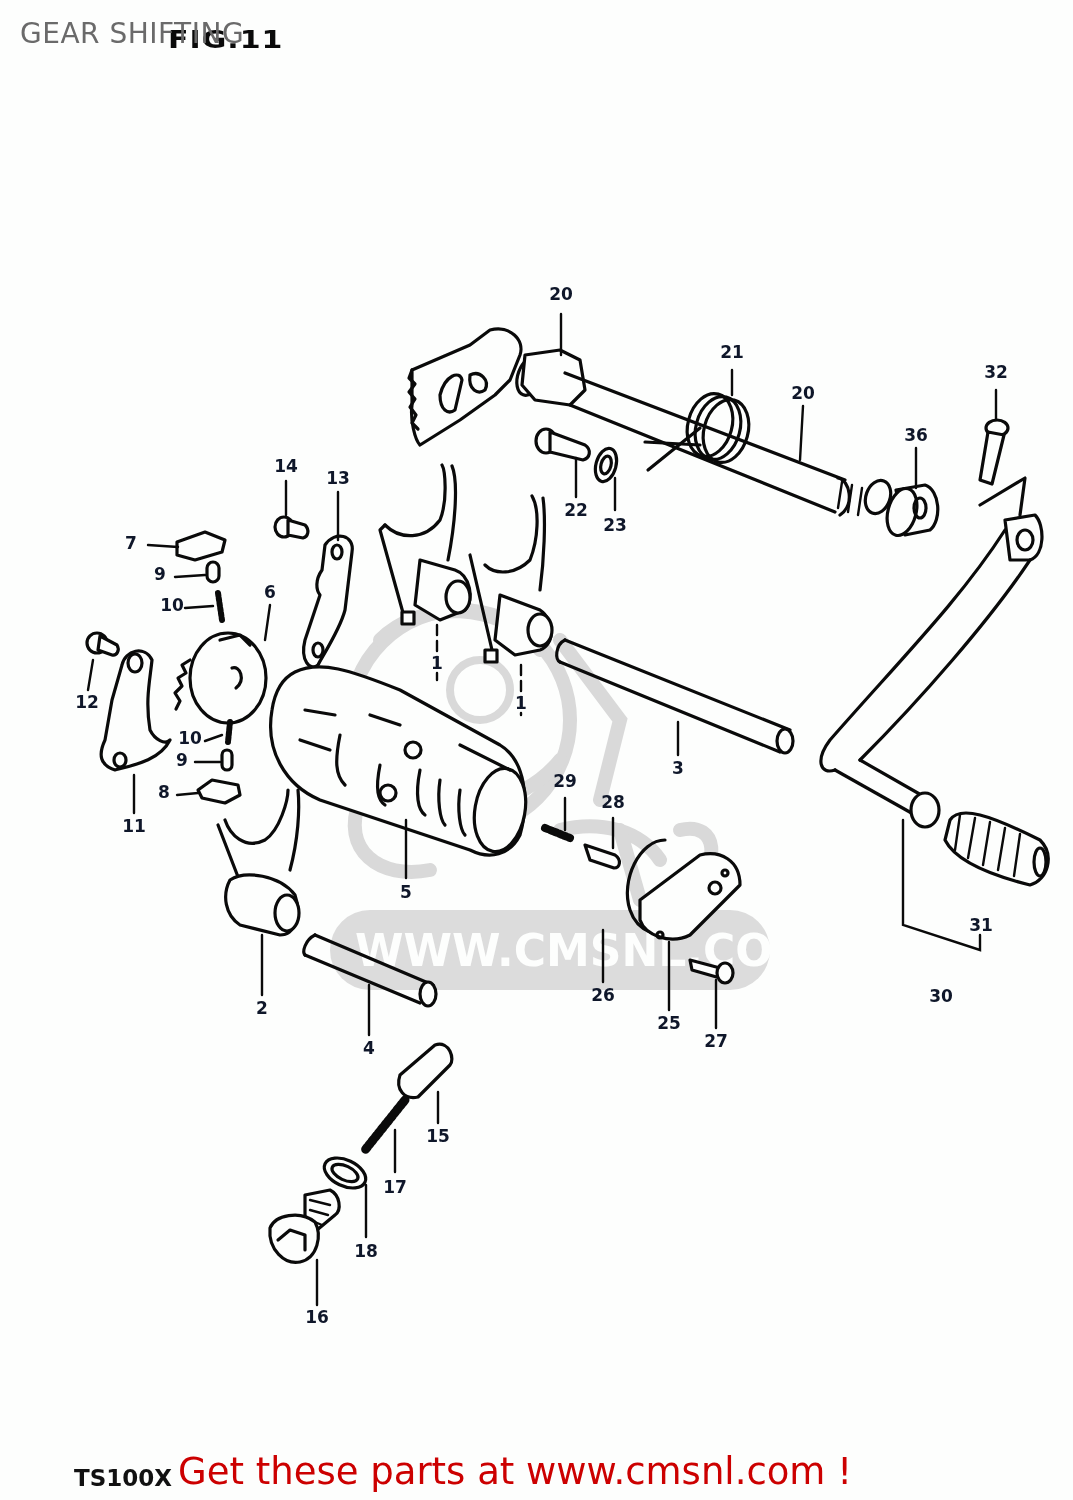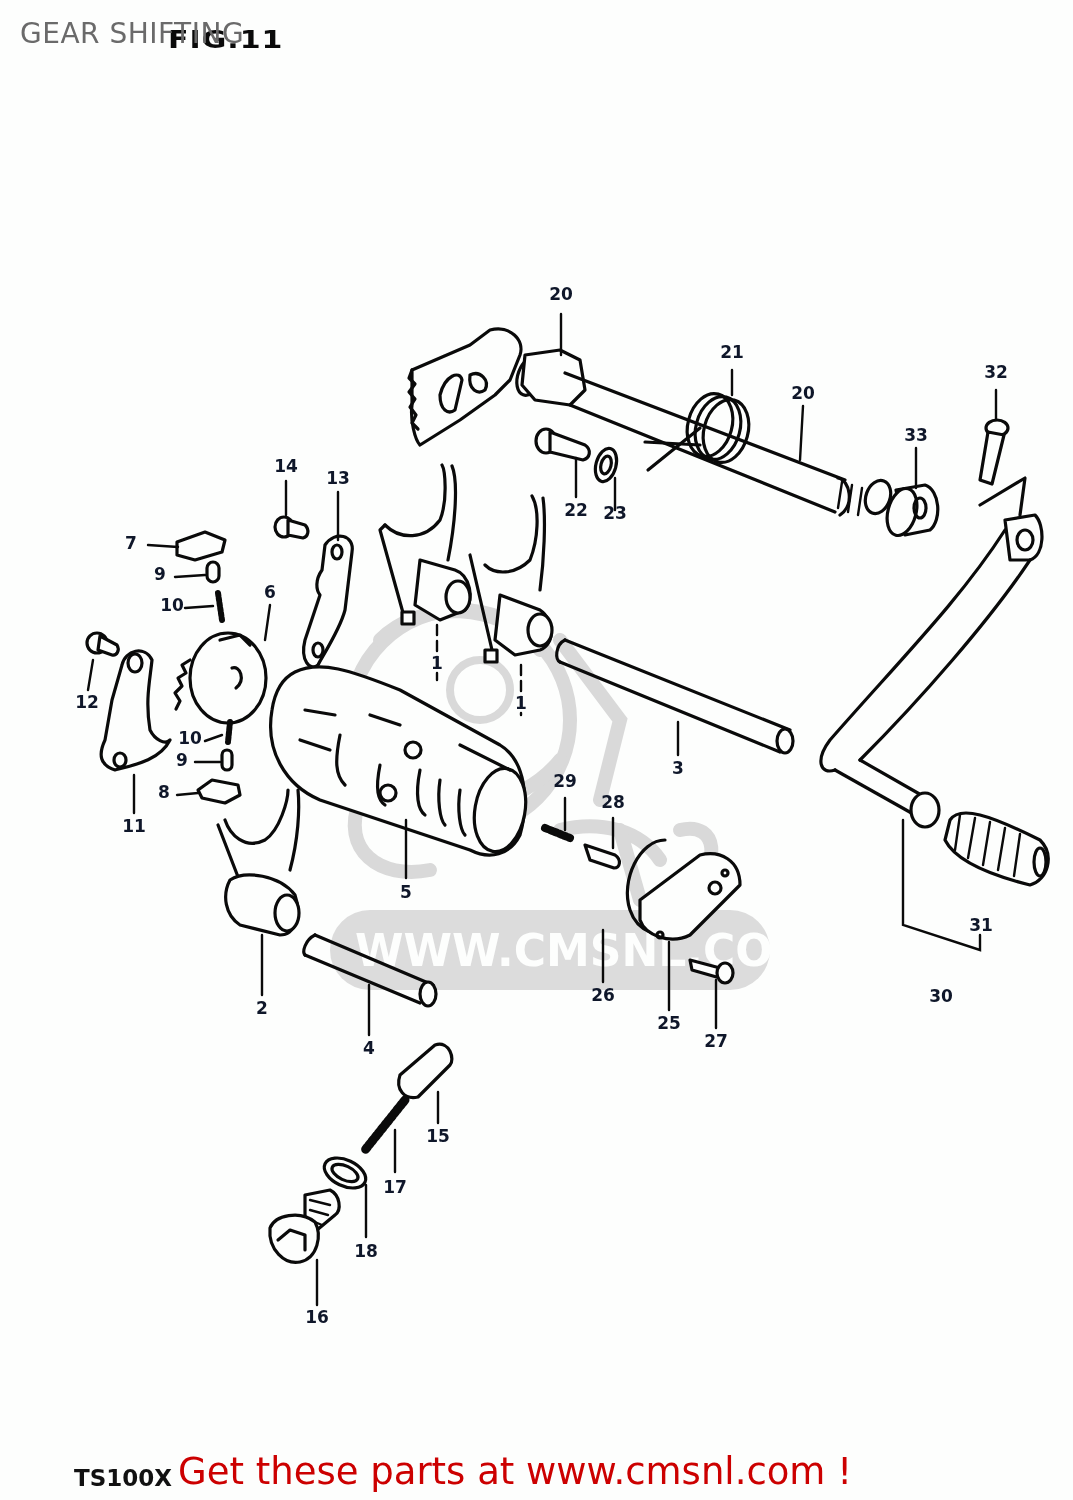--- a/index.html
+++ b/index.html
@@ -299,22 +299,22 @@
   <span class="callout" style="left:338px;top:468px;">13</span>
   <span class="callout" style="left:286px;top:456px;">14</span>
   <span class="callout" style="left:438px;top:1126px;">15</span>
   <span class="callout" style="left:317px;top:1307px;">16</span>
   <span class="callout" style="left:395px;top:1177px;">17</span>
   <span class="callout" style="left:366px;top:1241px;">18</span>
   <span class="callout" style="left:803px;top:383px;">20</span>
   <span class="callout" style="left:561px;top:284px;">20</span>
   <span class="callout" style="left:732px;top:342px;">21</span>
   <span class="callout" style="left:576px;top:500px;">22</span>
-  <span class="callout" style="left:615px;top:503px;">23</span>
-  <span class="callout" style="left:916px;top:425px;">33</span>
+  <span class="callout" style="left:615px;top:515px;">23</span>
+  <span class="callout" style="left:916px;top:425px;">36</span>
   <span class="callout" style="left:669px;top:1013px;">25</span>
   <span class="callout" style="left:603px;top:985px;">26</span>
   <span class="callout" style="left:716px;top:1031px;">27</span>
   <span class="callout" style="left:613px;top:792px;">28</span>
   <span class="callout" style="left:565px;top:771px;">29</span>
   <span class="callout" style="left:941px;top:986px;">30</span>
   <span class="callout" style="left:981px;top:915px;text-align:center;">31</span>
   <span class="callout" style="left:996px;top:362px;">32</span>
 </div>
 

